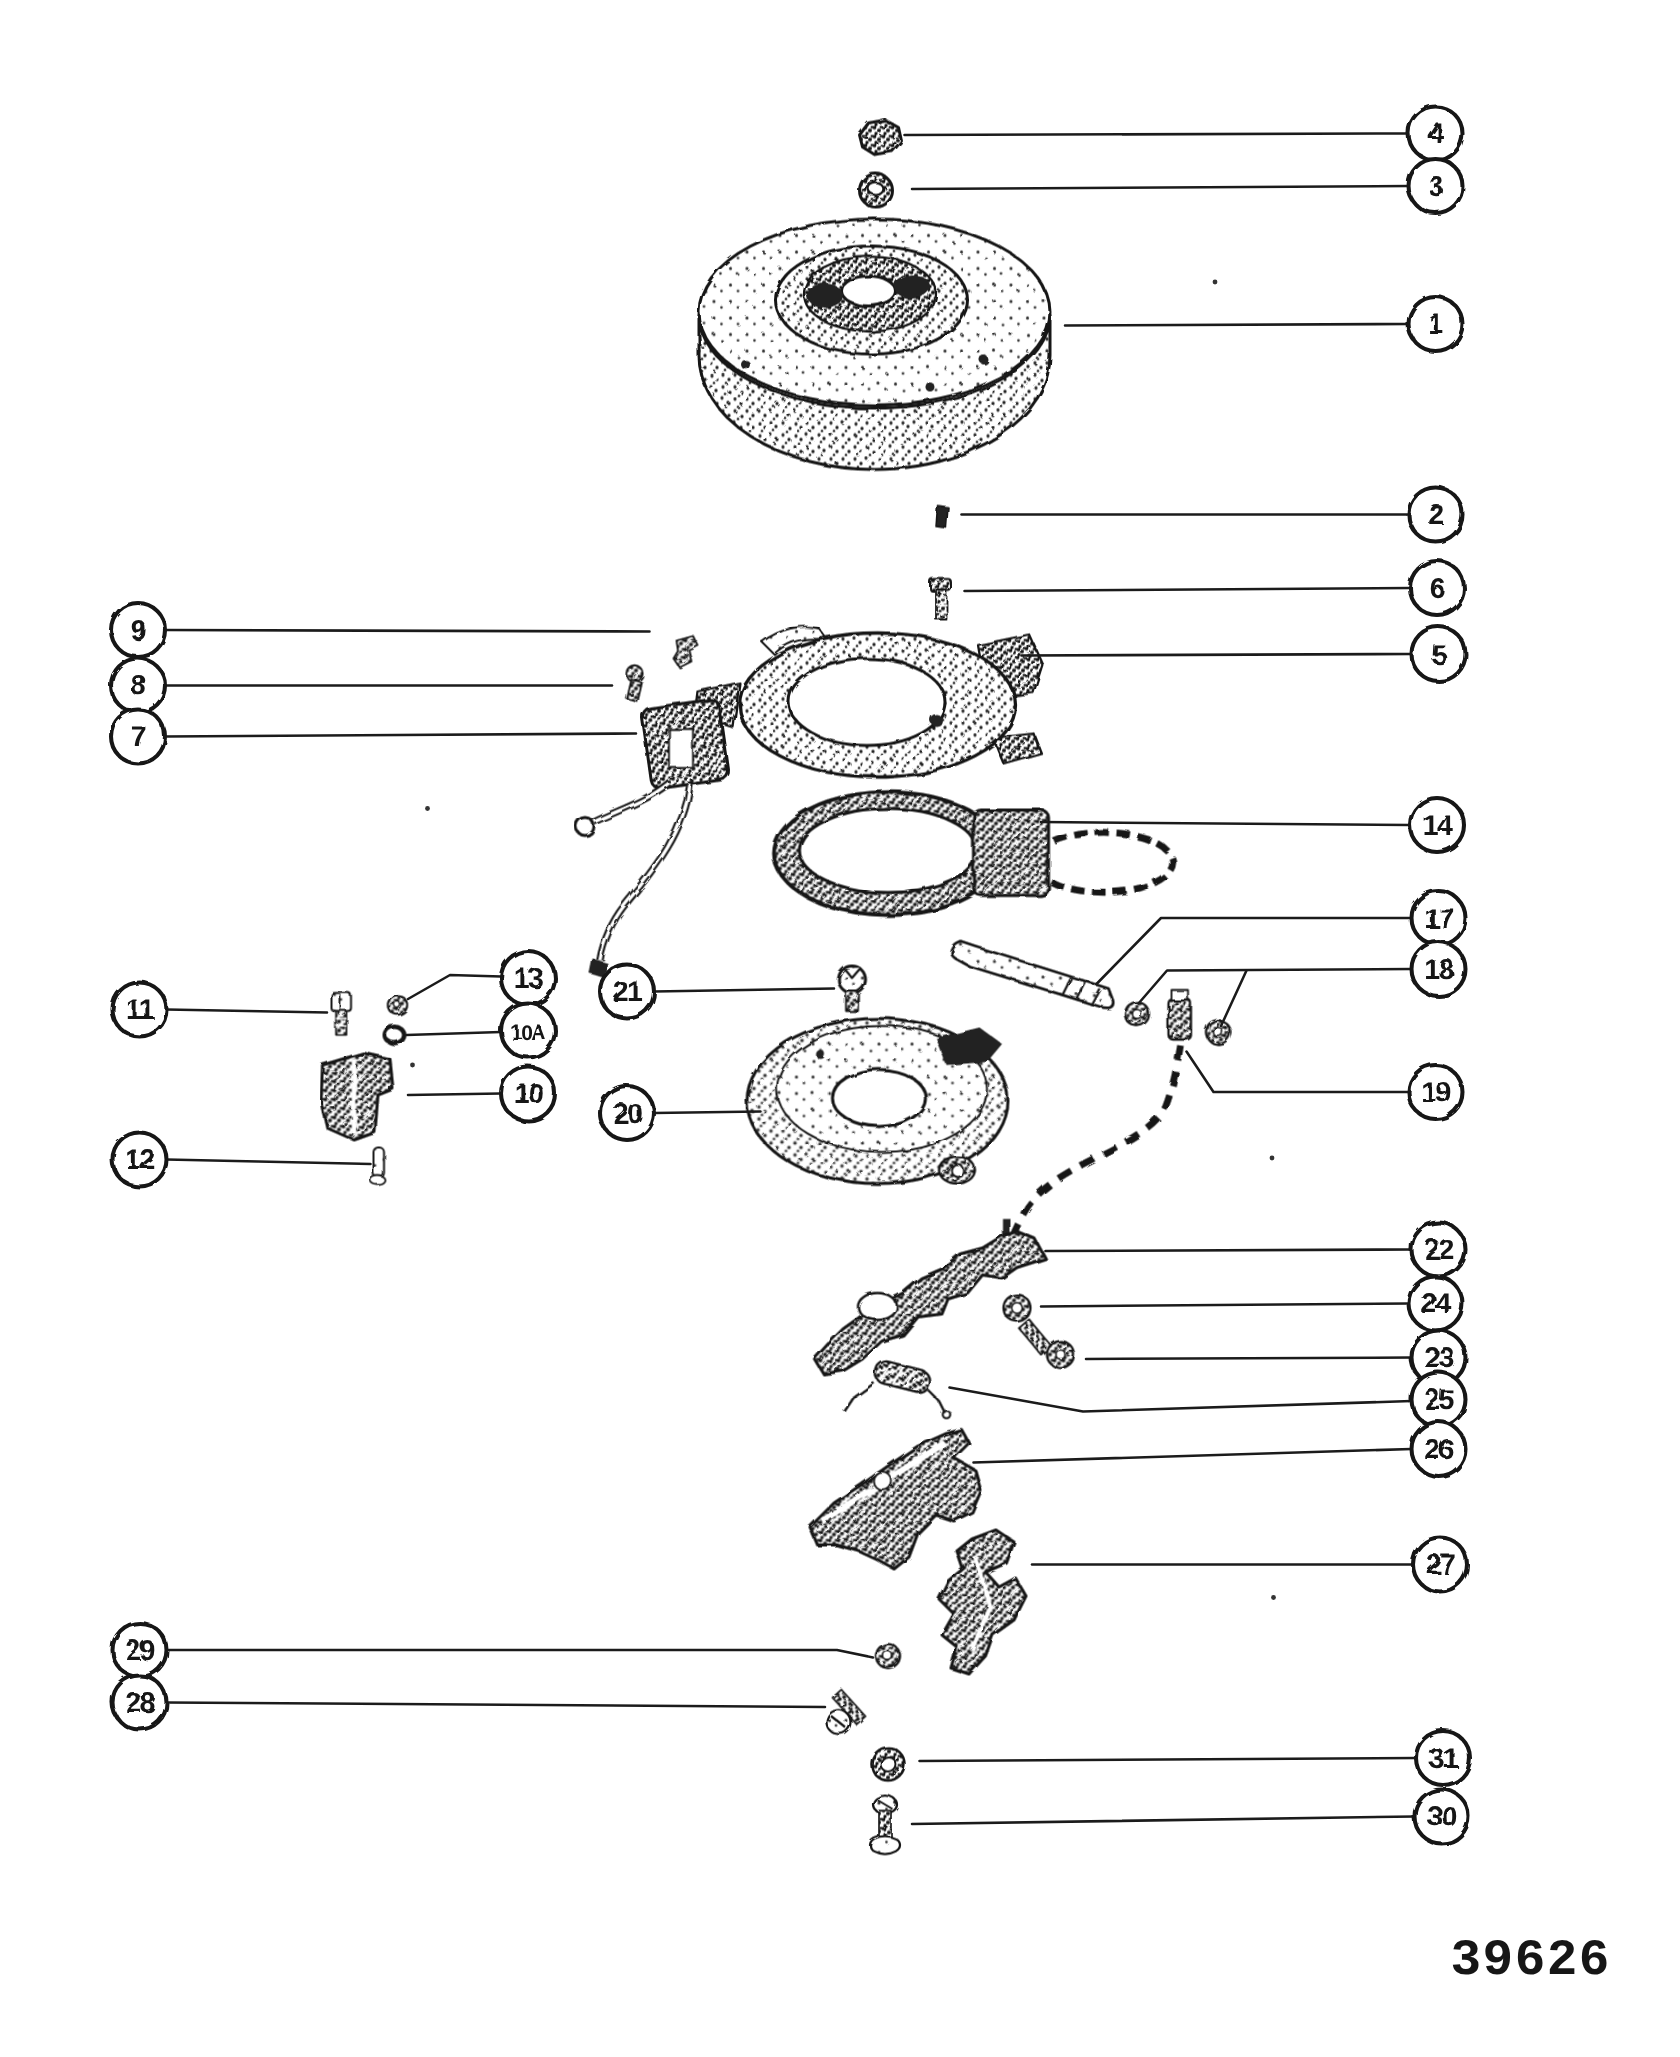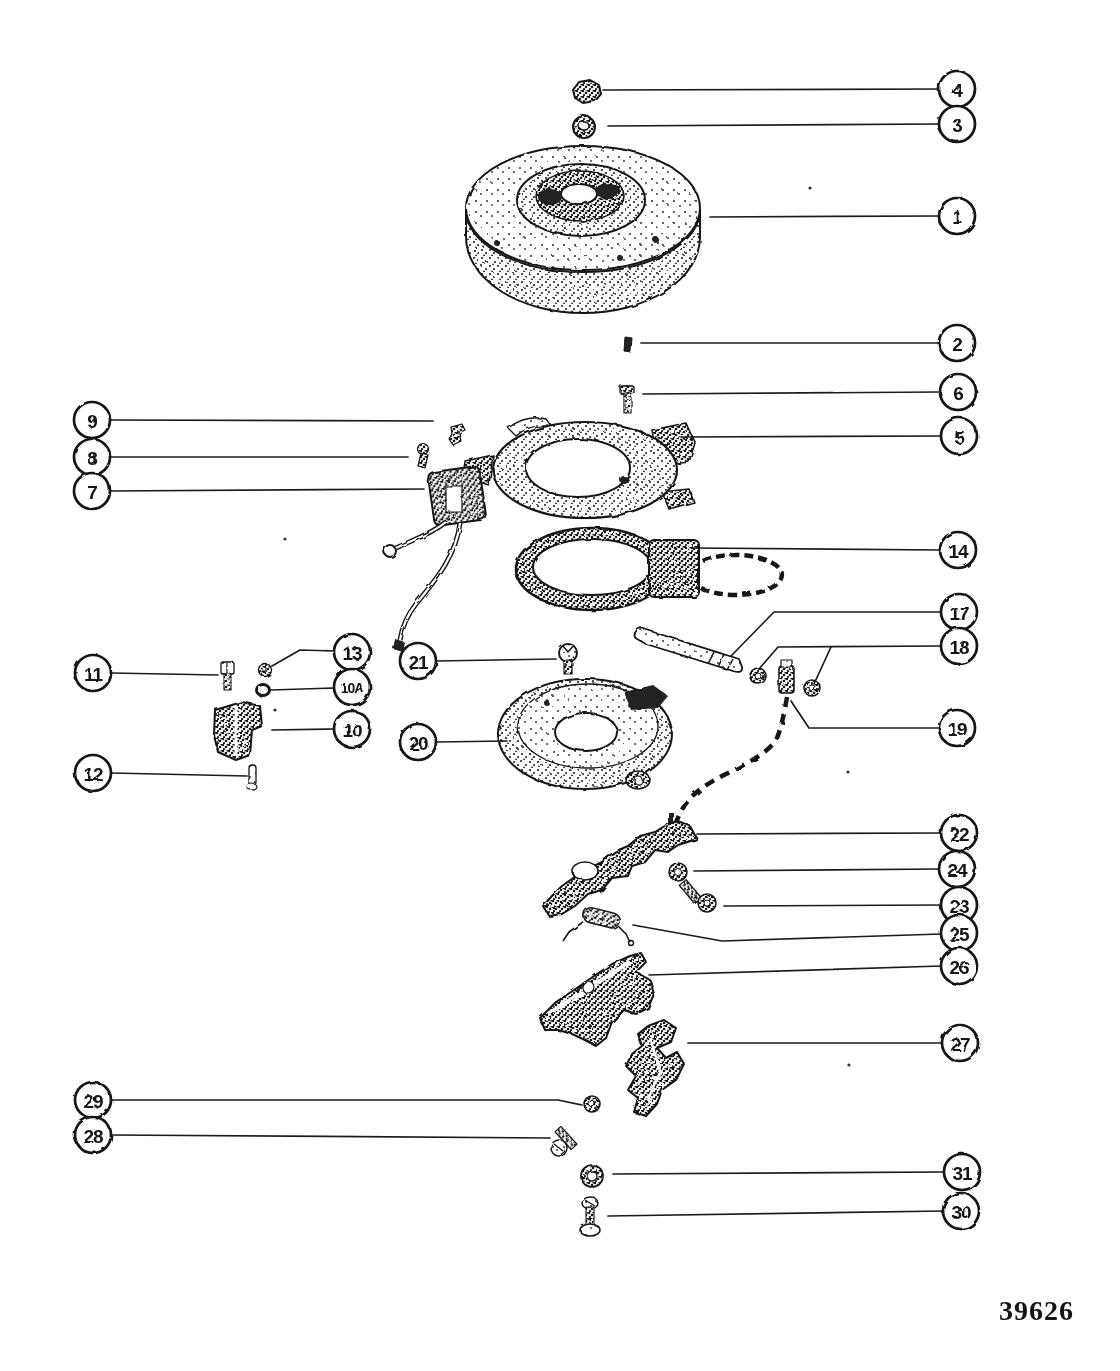--- a/index.html
+++ b/index.html
@@ -16,22 +16,22 @@
   .callout-circle{fill:#ffffff;stroke:#141414;stroke-width:2.7;}
   .callout-num{
     font-family:"Liberation Sans",sans-serif;
     font-weight:bold;font-size:19px;fill:#141414;
     text-anchor:middle;dominant-baseline:central;
     letter-spacing:-1px;
   }
   .callout-num.small{font-size:14px;}
   .doc-code{
     position:absolute;right:46px;bottom:44px;
-    font-family:Liberation Serif, serif;
-    font-weight:bold;font-size:28px;color:#161616;
+    font-family:Liberation Mono, monospace;
+    font-weight:bold;font-size:34px;color:#161616;
     letter-spacing:1px;
   }
 </style>
 </head>
 <body>
 
 <div class="page">
 
 <svg width="1120" height="1371" viewBox="0 0 1120 1371">
   <defs>

